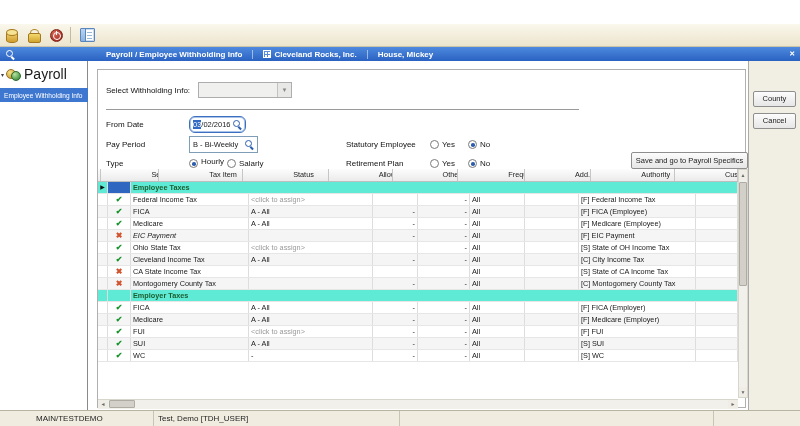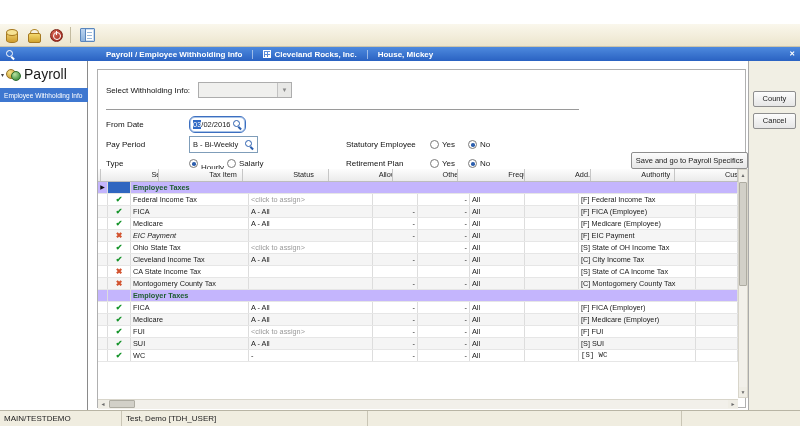--- a/index.html
+++ b/index.html
@@ -115,21 +115,21 @@
   
   .table { position:absolute; left:0; top:99px; width:640px; }
   .trow { display:flex; height:12px; border-bottom:1px solid #e6e6e6; background:#fff; }
   .trow.shade { background:#f5f5f5; }
   .trow.header { height:13px; background:linear-gradient(#fdfdfd,#ebebeb); border-bottom:1px solid #bdbdbd;gap:48px; }
   .tcell { height:100%; border-right:1px solid #ddd; font-size:7.3px; line-height:11px;
     padding:0 2px; overflow:hidden; white-space:nowrap; }
   .header .tcell { border-right:1px solid #c6c6c6; color:#222; line-height:12px; }
   .tcell.r { text-align:right; }
   .tcell.assign { color:#9a9a9a; }
-  .trow.group { background:#c4b5fd;justify-content:space-between; }
+  .trow.group { background:#5eead4;justify-content:space-between; }
   .trow.group .glabel { font-weight:bold; color:#1d5c2f; }
   .tcell.curcell { background:#2f66c0; }
   .ind { color:#111; font-size:6px; line-height:11px; text-align:center; padding:0; }
   .check { color:#149329; font-weight:bold; font-size:8px; line-height:11px; }
   .cross { color:#d2522e; font-weight:bold; font-size:8px; line-height:11px; }
 
   
   .vscroll { position:absolute; left:640px; top:99px; width:10px; height:229px; background:#f2f0ea; border:1px solid #d8d5ca; }
   .hscroll { position:absolute; left:0; top:329px; width:640px; height:10px; background:#f2f0ea; border-top:1px solid #d8d5ca; }
   .sb-btn { position:absolute; background:#efede5; color:#6a6a6a; font-size:5px; text-align:center; }
@@ -217,21 +217,21 @@
           <span class="mag blue"></span>
         </span>
         <span class="flabel" style="left:248px;top:70px;">Statutory Employee</span>
         <span class="radio" style="left:332px;top:70px;"></span>
         <span class="rlabel" style="left:344px;top:70px;">Yes</span>
         <span class="radio sel" style="left:370px;top:70px;"></span>
         <span class="rlabel" style="left:382px;top:70px;">No</span>
 
         <span class="flabel" style="left:8px;top:89px;">Type</span>
         <span class="radio sel" style="left:91px;top:89px;"></span>
-        <span class="rlabel" style="left:103px;top:93px;text-align:right;">Hourly</span>
+        <span class="rlabel" style="left:103px;top:87px;text-align:right;">Hourly</span>
         <span class="radio" style="left:129px;top:89px;"></span>
         <span class="rlabel" style="left:141px;top:89px;">Salarly</span>
         <span class="flabel" style="left:248px;top:89px;">Retirement Plan</span>
         <span class="radio" style="left:332px;top:89px;"></span>
         <span class="rlabel" style="left:344px;top:89px;">Yes</span>
         <span class="radio sel" style="left:370px;top:89px;"></span>
         <span class="rlabel" style="left:382px;top:89px;">No</span>
 
         <span class="flabel" style="left:8px;top:103px;">Exempt from FICA/MCR</span>
         <span class="radio" style="left:91px;top:103px;"></span>
@@ -415,21 +415,21 @@
             </div>
             <div class="trow">
               <span class="tcell ind" style="width: 10px;"></span>
               <span class="tcell" style="width: 23px; text-align: center;"><span class="check">✔</span></span>
               <span class="tcell" style="width: 118px;">WC</span>
               <span class="tcell" style="width: 124px;">-</span>
               <span class="tcell r" style="width: 45px;">-</span>
               <span class="tcell r" style="width: 52px;">-</span>
               <span class="tcell" style="width: 55px;">All</span>
               <span class="tcell" style="width: 54px;"></span>
-              <span class="tcell" style="width: 117px; font-family: Liberation Mono, monospace;">[S] WC</span>
+              <span class="tcell" style="width: 117px;">[S] WC</span>
               <span class="tcell" style="width: 42px;"></span>
             </div>
           </div>
 
         <div class="vscroll">
           <span class="sb-btn" style="top:0;">▲</span>
           <span class="sb-thumb" style="left:0;top:12px;width:8px;height:104px;"></span>
           <span class="sb-btn" style="bottom:0;">▼</span>
         </div>
 
@@ -442,18 +442,18 @@
       </div>
     </div>
 
     <div class="rightpanel">
       <span class="btn btn-accept">County</span>
       <span class="btn btn-cancel">Cancel</span>
     </div>
   </div>
 
   <div class="statusbar" id="statusbar">
-      <span class="seg" style="width: 122px;">MAIN/TESTDEMO</span>
+      <span class="seg" style="width: 122px; margin-left: 32px;">MAIN/TESTDEMO</span>
       <span class="seg" style="width: 246px;">Test, Demo [TDH_USER]</span>
       <span class="seg" style="width: 314px;"></span>
     </div>
 
 </div>
 
 </body></html>

